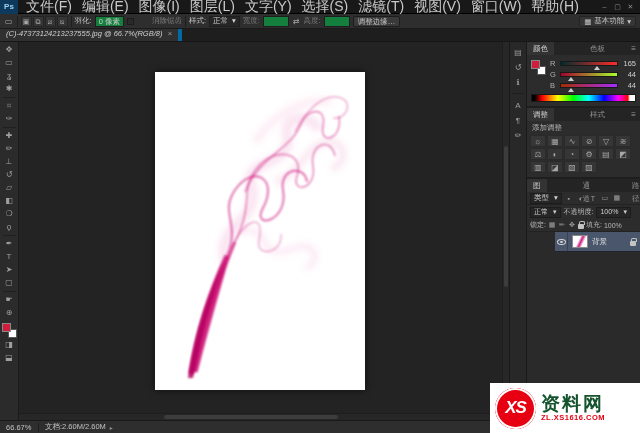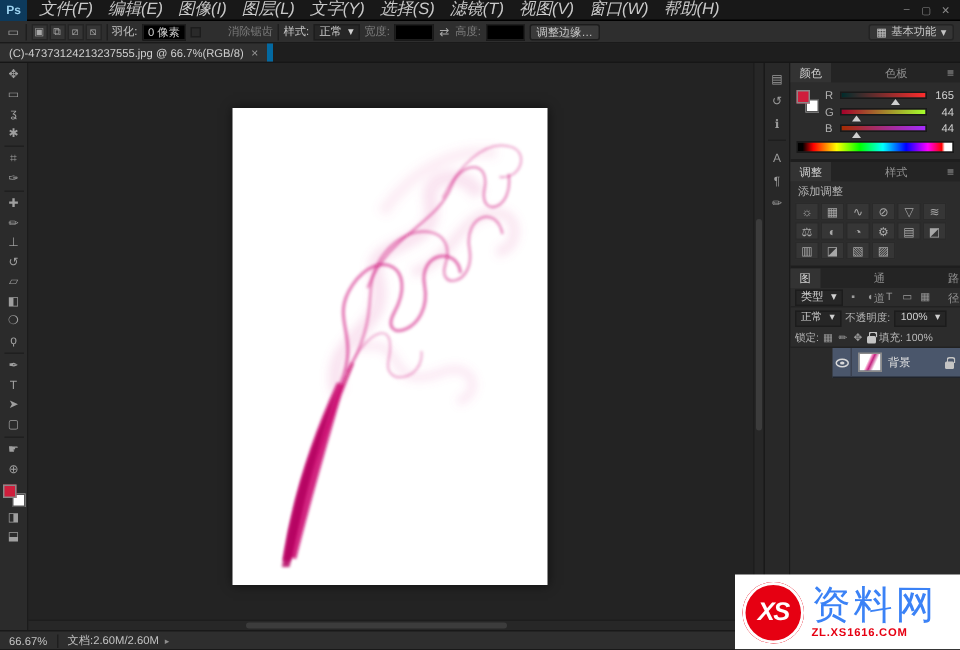--- a/index.html
+++ b/index.html
@@ -3,40 +3,40 @@
 <meta charset="utf-8">
 <style>
   *{margin:0;padding:0;box-sizing:border-box;}
   html,body{width:640px;height:433px;overflow:hidden;background:#111;}
   body{font-family:"Liberation Sans","DejaVu Sans",sans-serif;font-size:9px;color:#b8b8b8;}
   #app{position:relative;width:640px;height:433px;background:#232323;overflow:hidden;}
 
   
   .menubar{position:absolute;top:0;left:0;right:0;height:14px;background:#181818;border-bottom:1px solid #000;display:flex;align-items:center;}
   .ps-logo{width:18px;height:18px;background:#0d3a5c;color:#9cd3f0;font-weight:bold;font-size:8px;display:flex;align-items:center;justify-content:center;margin-right:3px;}
-  .menu-item{padding:0 5px;font-size:11px;color:#c9c9c9;line-height:13px;white-space:nowrap;font-style:italic;}
+  .menu-item{padding:0 5px;font-size:14px;color:#c9c9c9;line-height:13px;white-space:nowrap;}
   .winctl{margin-left:auto;display:flex;align-items:center;padding-right:3px;}
   .winctl span{width:13px;text-align:center;color:#8a8a8a;font-size:7px;}
 
   
   .optionsbar{position:absolute;top:14px;left:0;right:0;height:15px;background:#2e2e2e;border-bottom:1px solid #1a1a1a;display:flex;align-items:center;padding:0 4px;gap:3px;font-size:7.5px;color:#c4c4c4;white-space:nowrap;}
   .opt-sep{width:1px;height:11px;background:#1e1e1e;flex:0 0 auto;}
   .opt-icon{color:#a8a8a8;font-size:8px;padding:0 1px;}
   .mode-group{display:flex;gap:1px;}
   .mode-group span{width:11px;text-align:center;color:#a8a8a8;font-size:7px;background:#353535;border:1px solid #242424;height:11px;line-height:10px;}
-  .opt-field{background:#000000;border:1px solid #1d1d1d;padding:0 3px;height:11px;line-height:10px;color:#d0d0d0;min-width:26px;}
+  .opt-field{background:#15803d;border:1px solid #1d1d1d;padding:0 3px;height:11px;line-height:10px;color:#d0d0d0;min-width:26px;}
   .opt-drop{background:#262626;border:1px solid #1d1d1d;padding:0 3px;height:11px;line-height:10px;color:#d0d0d0;display:flex;align-items:center;gap:4px;}
   .opt-check{width:7px;height:7px;border:1px solid #1c1c1c;background:#2a2a2a;display:inline-block;}
   .opt-dim{color:#7c7c7c;display:flex;align-items:center;gap:18px;}
   .opt-btn{border:1px solid #1c1c1c;background:#3a3a3a;border-radius:2px;padding:0 4px;height:11px;line-height:10px;color:#c9c9c9;}
   .workspace{margin-left:auto;display:flex;align-items:center;gap:3px;background:#353535;border:1px solid #232323;border-radius:2px;padding:0 4px;height:11px;}
 
   
   .tabbar{position:absolute;top:29px;left:0;right:0;height:13px;background:#1e1e1e;display:flex;align-items:stretch;border-bottom:1px solid #161616;}
-  .doc-tab{background:#303030;border-right:4px solid #0369a1;display:flex;align-items:center;gap:5px;padding:0 6px;font-size:7.5px;color:#cfcfcf;}
+  .doc-tab{background:#303030;border-right:4px solid #0369a1;display:flex;gap:5px;padding:0 6px;font-size:7.5px;color:#cfcfcf;font-style:italic;}
   .tab-close{color:#9a9a9a;font-size:8px;}
 
   
   .toolbar{position:absolute;top:42px;left:0;width:19px;bottom:13px;background:#2b2b2b;border-right:1px solid #1b1b1b;display:flex;flex-direction:column;align-items:center;padding-top:2px;gap:1px;}
   .tool{width:15px;height:12px;display:flex;align-items:center;justify-content:center;color:#9f9f9f;font-size:8px;line-height:1;}
   .tool-sep{width:13px;height:1px;background:#1f1f1f;margin:1px 0;flex:0 0 auto;}
   .swatches{position:relative;width:15px;height:15px;margin-top:3px;flex:0 0 auto;}
   .swatch-bg{position:absolute;right:0;bottom:0;width:9px;height:9px;background:#fff;border:1px solid #555;}
   .swatch-fg{position:absolute;left:0;top:0;width:9px;height:9px;border:1px solid #888;z-index:2;background:#cf1e3c;}
 
@@ -106,21 +106,21 @@
   
   .statusbar{position:absolute;left:0;right:0;bottom:0;height:13px;background:#2e2e2e;border-top:1px solid #191919;display:flex;align-items:center;font-size:7.5px;color:#c2c2c2;}
   .zoom-field{padding:0 6px;min-width:38px;}
   .sb-sep{width:1px;height:9px;background:#1e1e1e;margin-right:6px;}
   .sb-caret{margin-left:4px;color:#8e8e8e;font-size:6px;}
 
   
   .watermark{position:absolute;right:0;bottom:0;width:150px;height:50px;background:#fff;z-index:40;display:flex;align-items:center;gap:5px;padding-left:5px;}
   .wm-badge{width:41px;height:41px;border-radius:50%;background:#e60012;color:#fff;display:flex;align-items:center;justify-content:center;font-style:italic;font-weight:bold;font-size:17px;letter-spacing:-1px;box-shadow:inset 0 0 0 2px #fff,inset 0 0 0 4px #e60012;flex:0 0 auto;}
   .wm-text{display:flex;flex-direction:column;line-height:1.05;}
-  .wm-name{color:#3b82f6;font-weight:normal;font-size:26px;letter-spacing:2px;}
+  .wm-name{color:#14532d;font-weight:bold;font-size:19px;letter-spacing:2px;}
   .wm-url{color:#e60012;font-weight:bold;font-size:7.5px;letter-spacing:.5px;}
 </style>
 </head>
 <body>
 
 <div id="app">
 
   <div class="menubar">
     <div class="ps-logo">Ps</div>
     <span class="menu-item">文件(F)</span>

